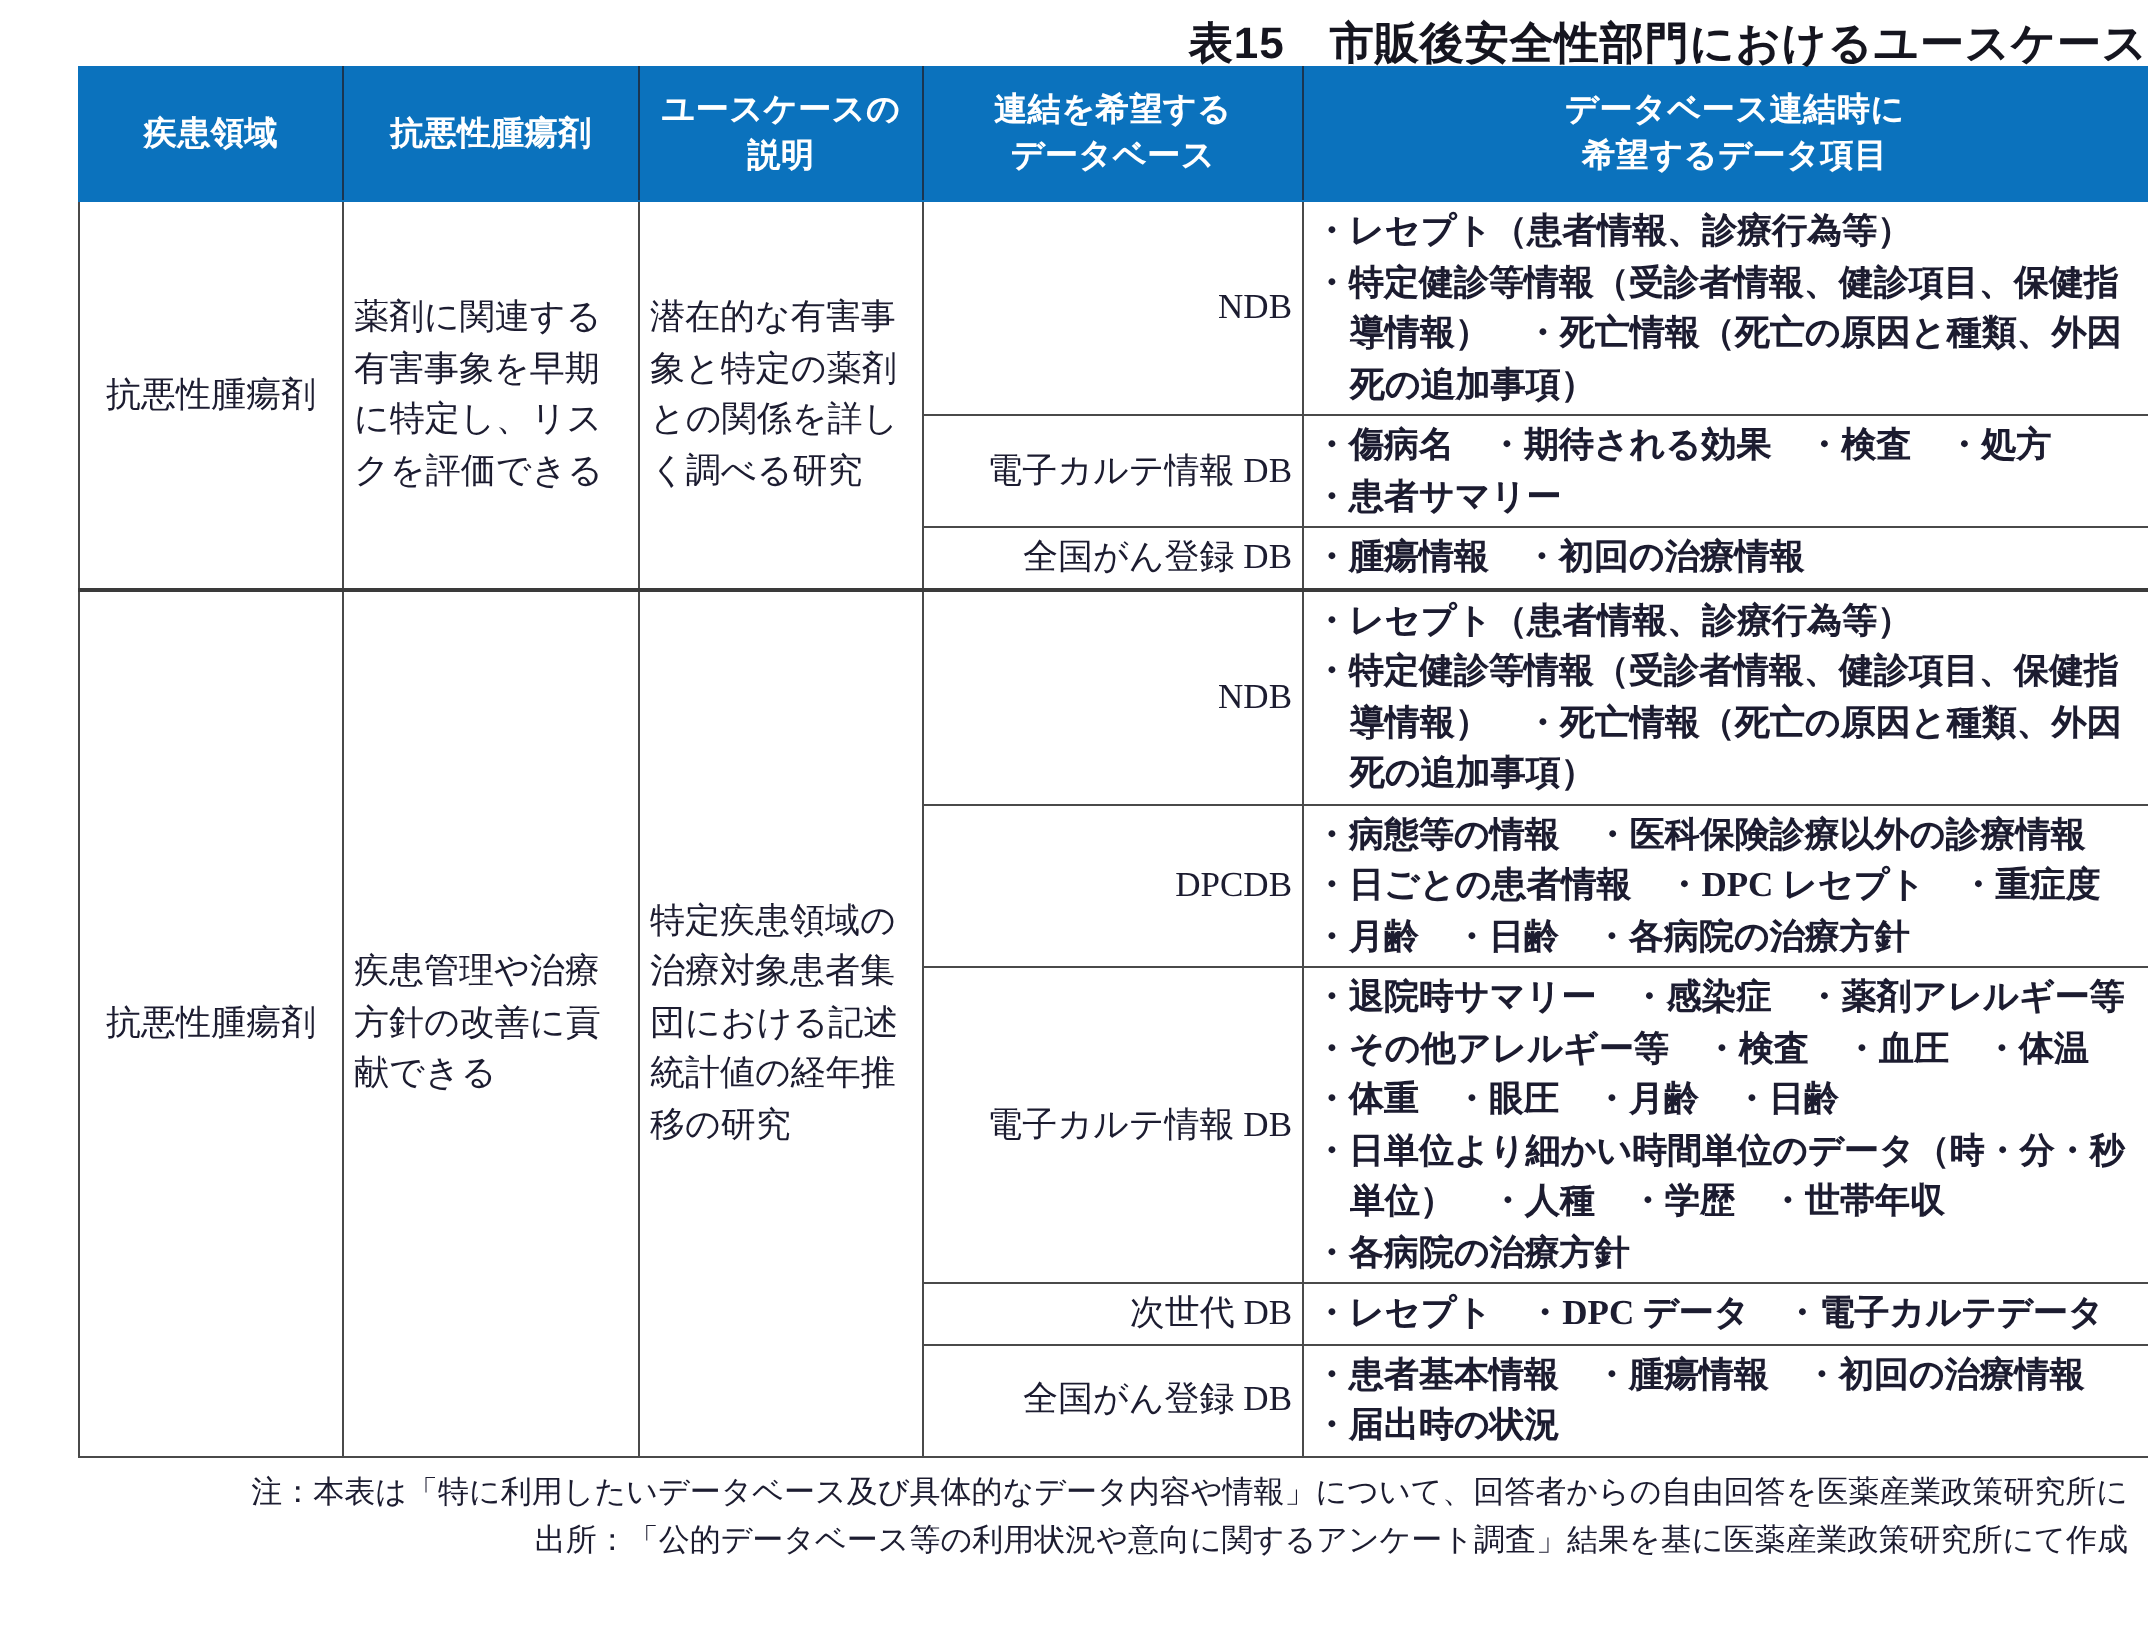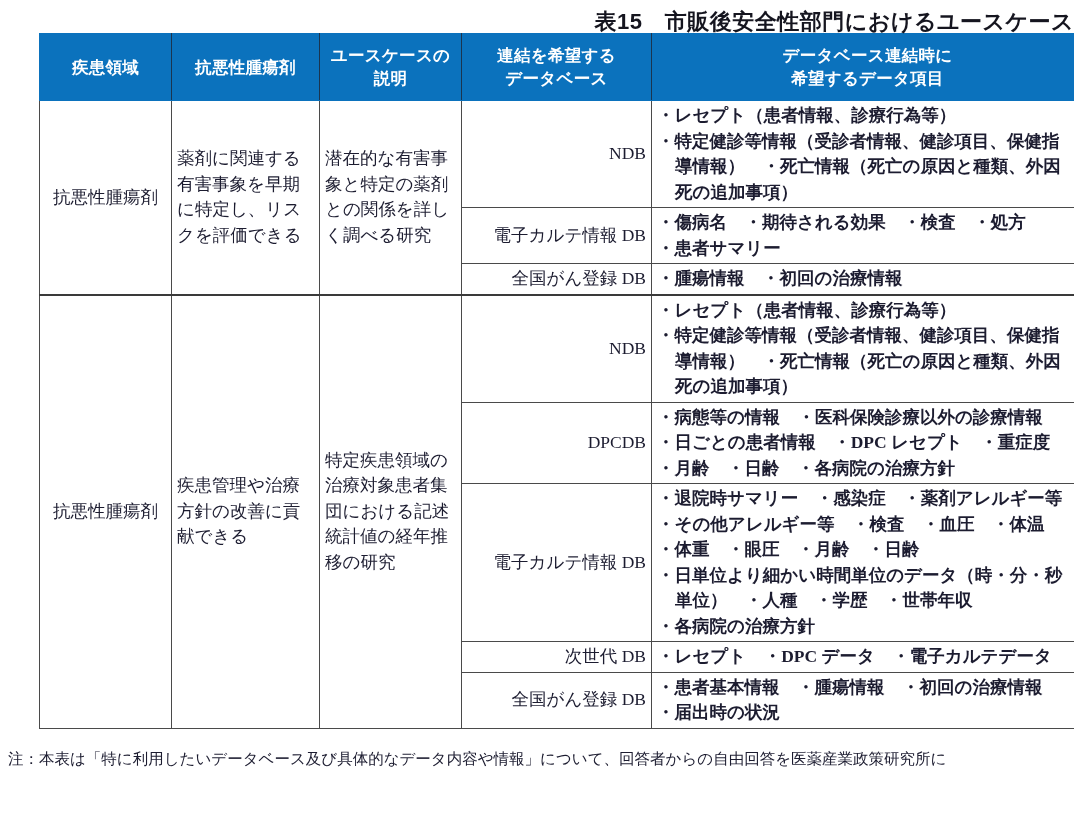--- a/index.html
+++ b/index.html
@@ -106,25 +106,26 @@
   td.items .ln.indent {
     padding-left: 18px;
   }
   
   tr.major-sep > td {
     border-top: 2px solid #3a3a3a;
   }
 
   
   #footnotes {
-    margin: 18px 10px 0 8px;
+    margin: 6px 10px 0 8px;
     font-family: "Liberation Sans", "DejaVu Sans", sans-serif;
     font-size: 15.5px;
     line-height: 24px;
     color: #1c1c30;
+    text-align: right;
   }
   #footnotes .fn-line {
     white-space: nowrap;
   }
   #footnotes .fn-cont {
     padding-left: 32px;
     white-space: nowrap;
   }
 </style>
 </head>
@@ -232,13 +233,14 @@
             <span class="ln">・患者基本情報　・腫瘍情報　・初回の治療情報</span>
             <span class="ln">・届出時の状況</span>
           </td>
         </tr>
       </tbody>
   </table>
 </div>
 
 <div id="footnotes">
   <div class="fn-line">注：本表は「特に利用したいデータベース及び具体的なデータ内容や情報」について、回答者からの自由回答を医薬産業政策研究所に</div>
+  <div class="fn-line">出所：「公的データベース等の利用状況や意向に関するアンケート調査」結果を基に医薬産業政策研究所にて作成</div>
 </div>
 
 </body></html>

